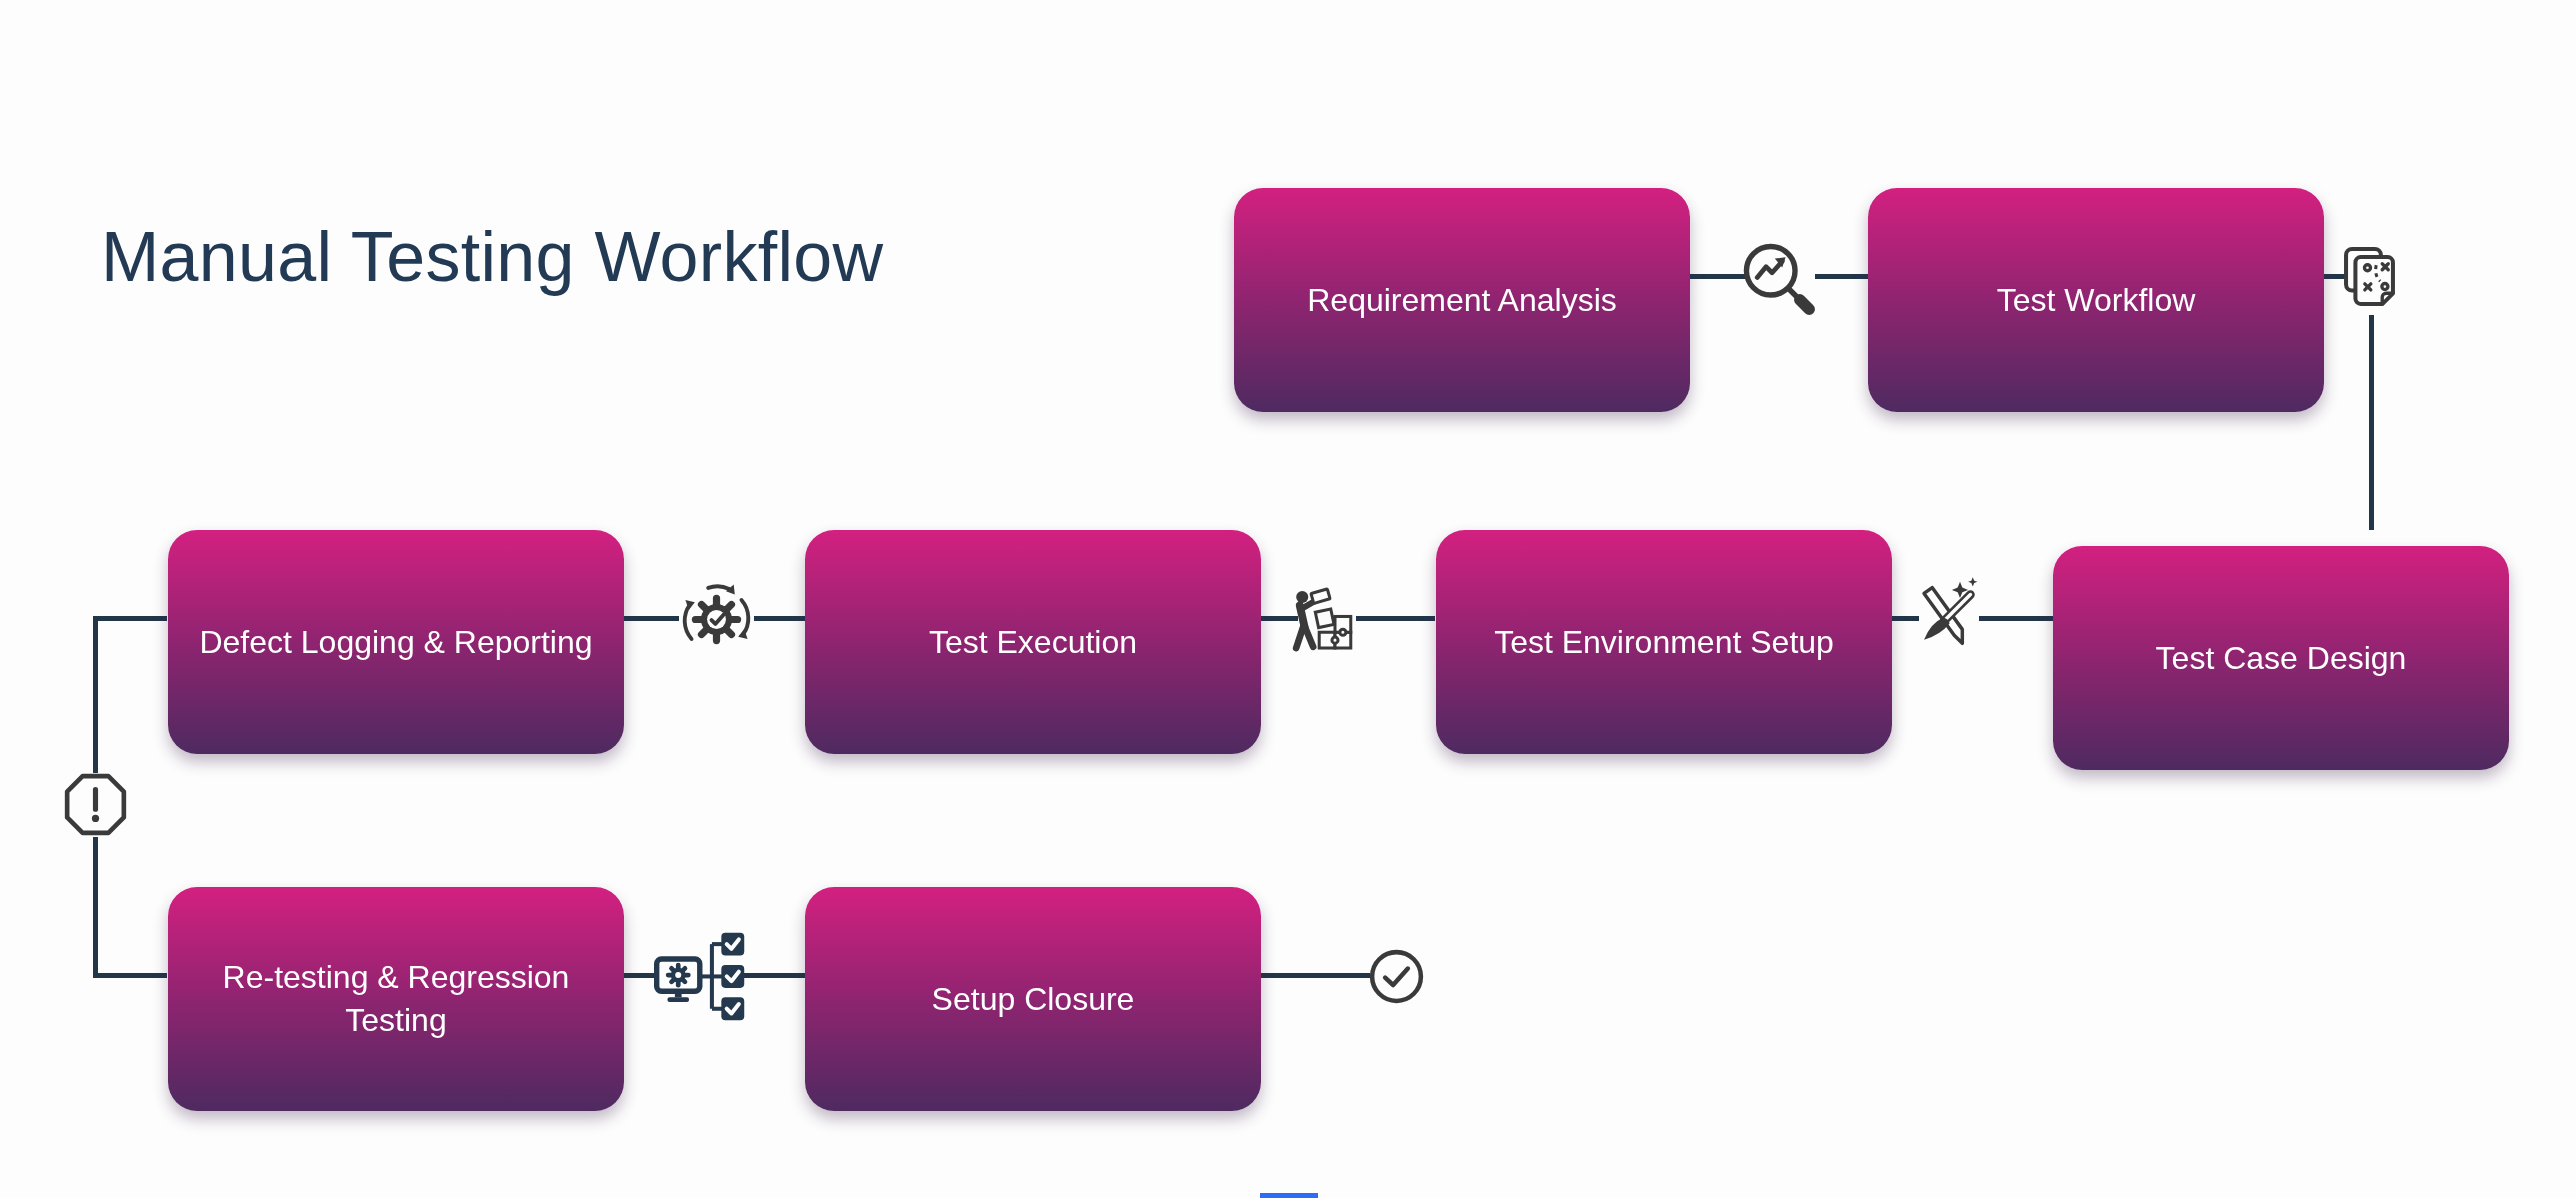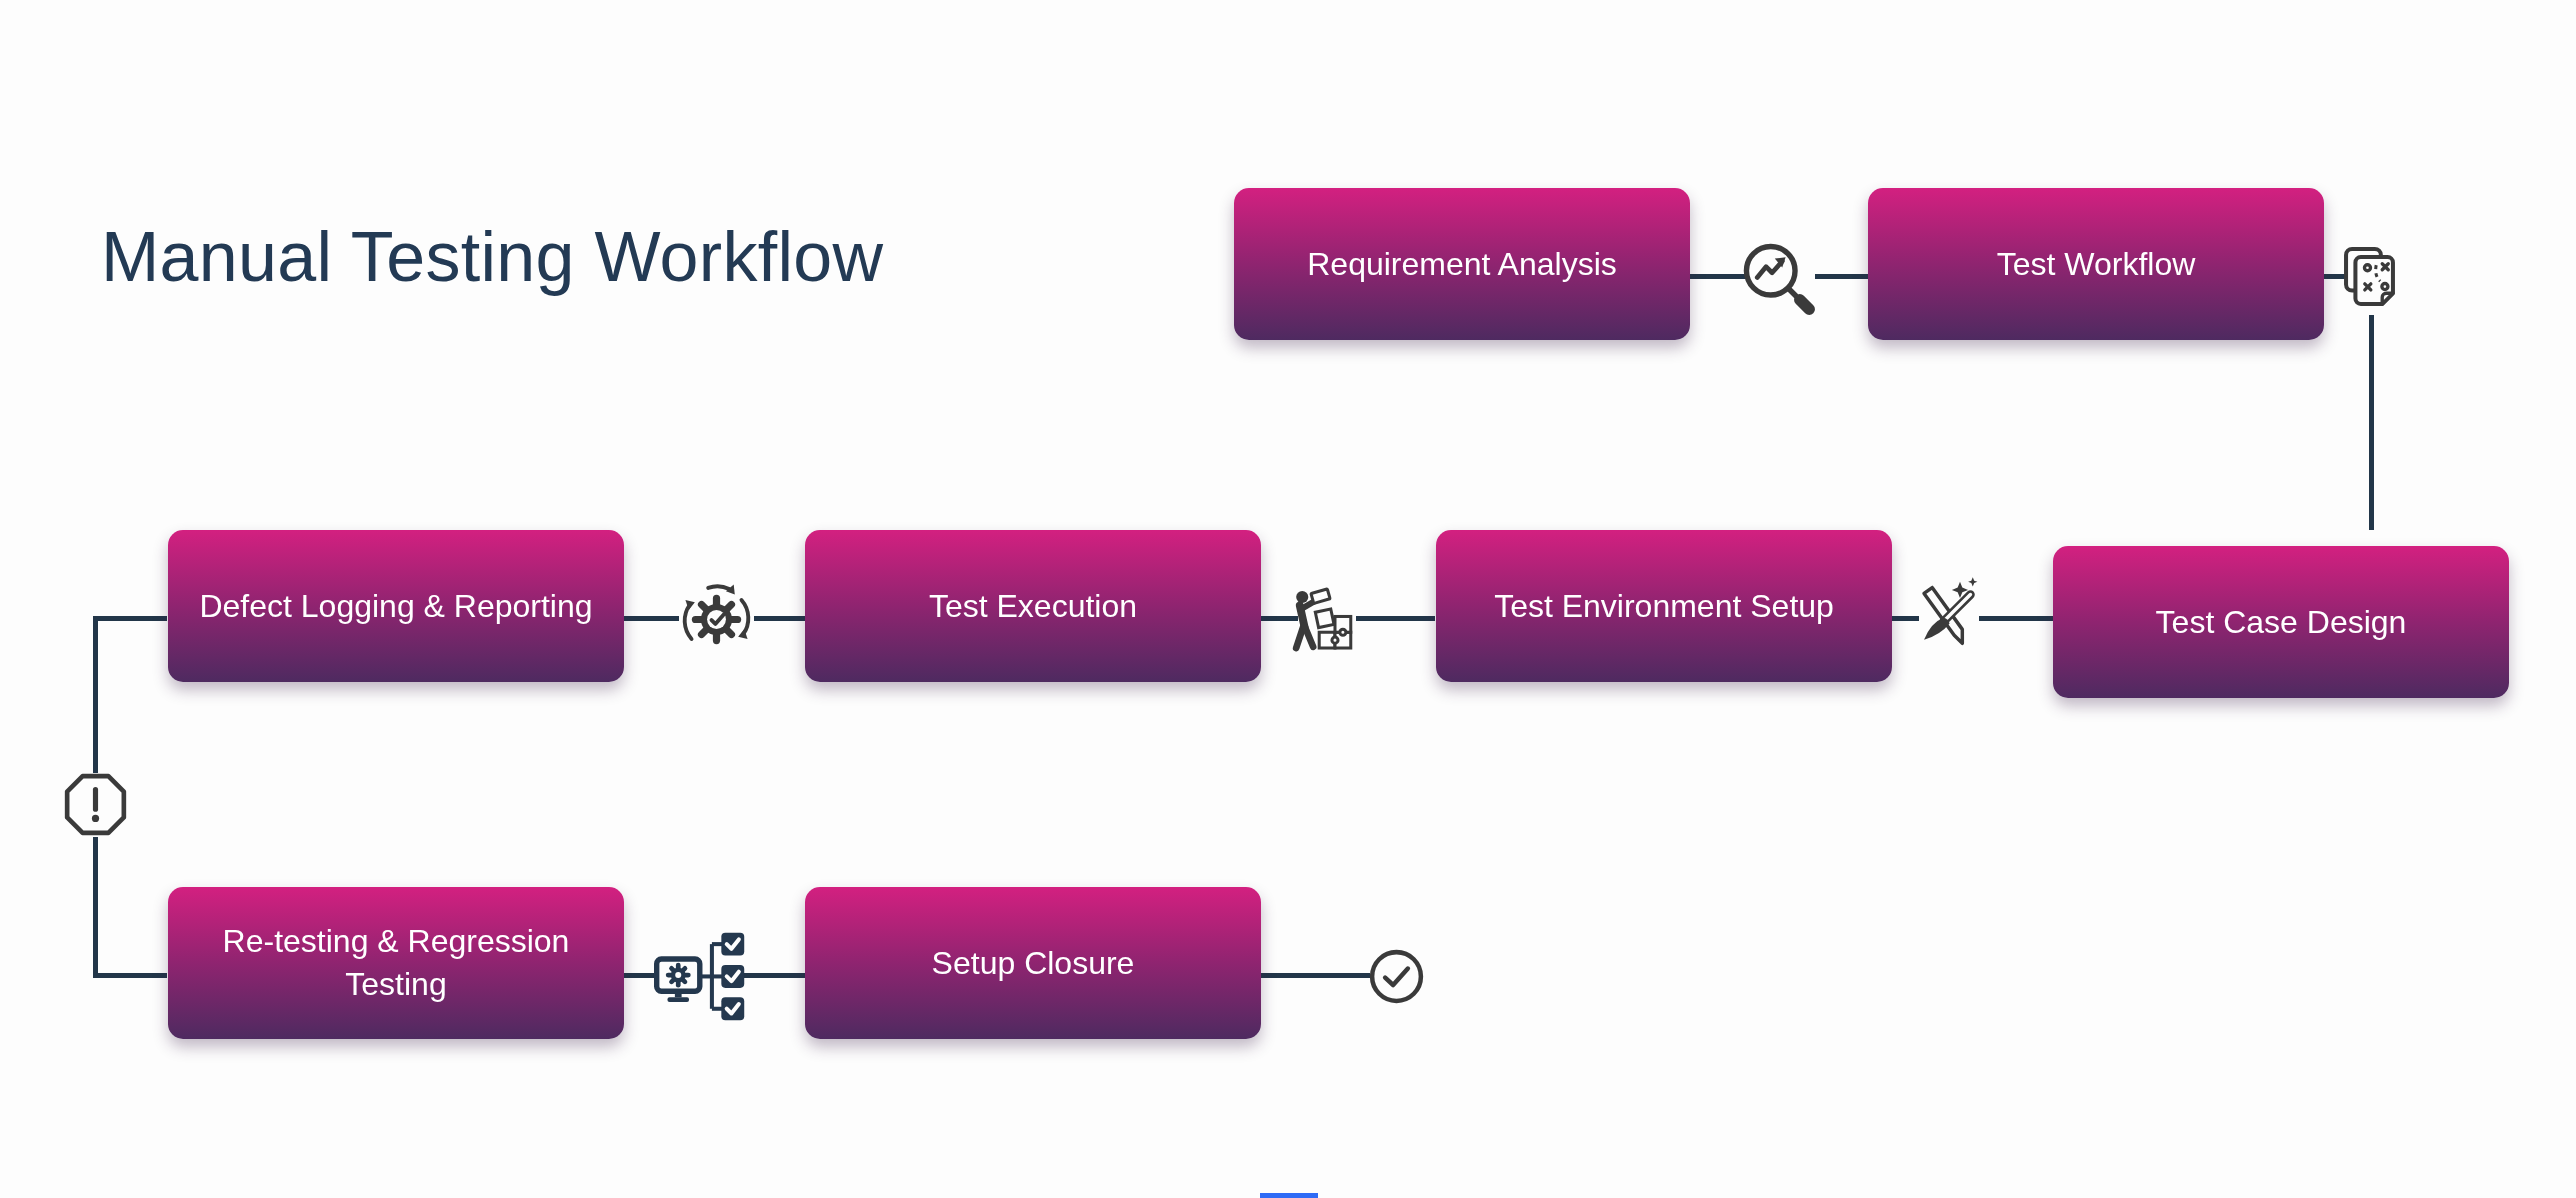--- a/index.html
+++ b/index.html
@@ -5,21 +5,21 @@
   html,body{margin:0;padding:0;background:#ffffff;}
   .canvas{
     position:relative;width:2576px;height:1198px;background:#fdfdfd;overflow:hidden;
     font-family:"Liberation Sans", sans-serif;
   }
   .title{
     position:absolute;left:101px;top:166px;width:839px;
     font-size:70px;line-height:1.28;font-weight:400;color:#233a54;letter-spacing:0.3px;
   }
   .node{
-    position:absolute;width:456px;height:152px;border-radius:15px;
+    position:absolute;width:456px;height:224px;border-radius:29px;
     background:linear-gradient(180deg,#d32080 0%,#8f2470 50%,#4e2a60 100%);
     box-shadow:0 8px 14.8px rgba(55,25,70,0.30);
     display:flex;align-items:center;justify-content:center;text-align:center;
     color:#ffffff;font-size:32px;font-weight:500;line-height:1.34;
     padding:0 28px;box-sizing:border-box;
   }
   .line{position:absolute;background:#223649;}
   .line.h{height:5.4px;}
   .line.v{width:5.4px;}
   .icon{position:absolute;}

